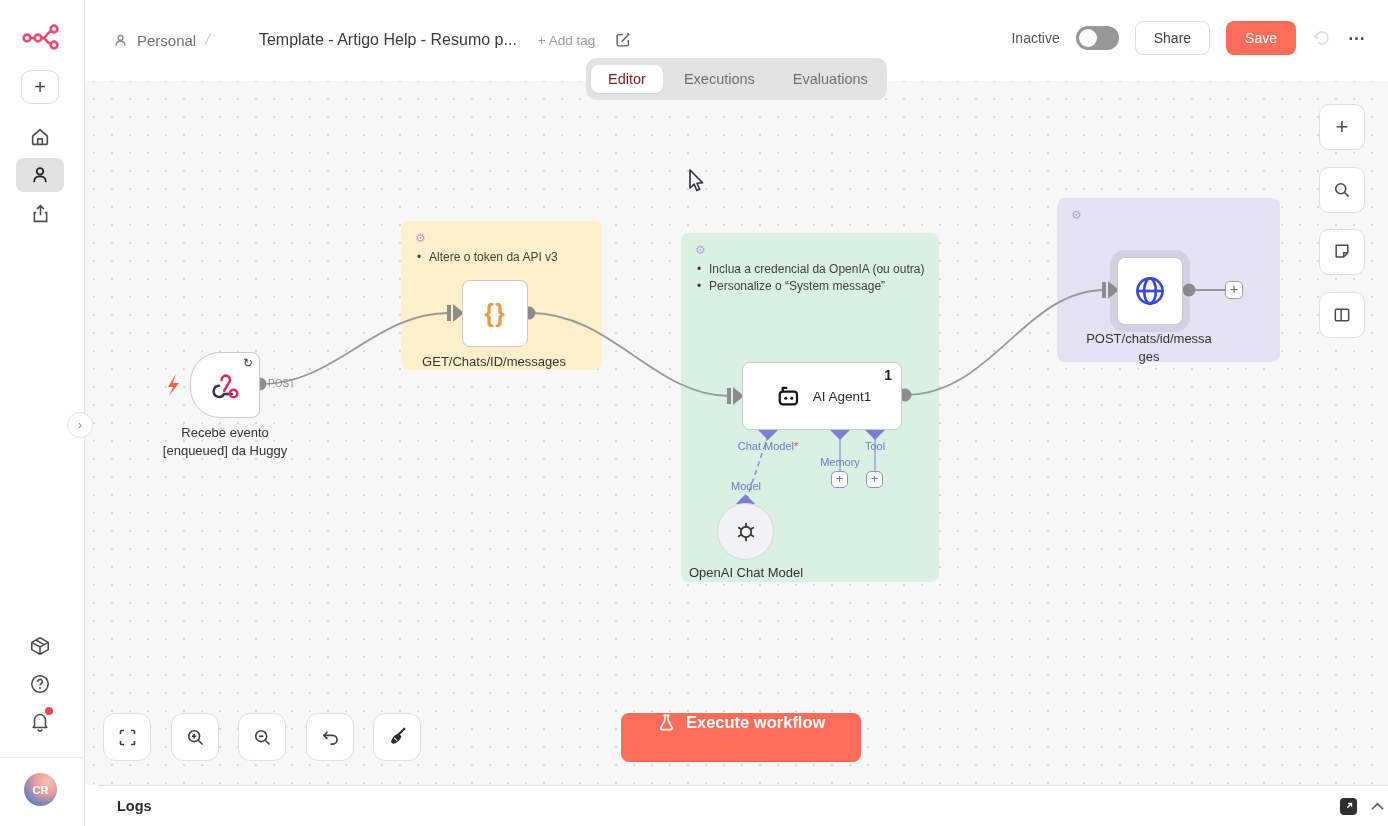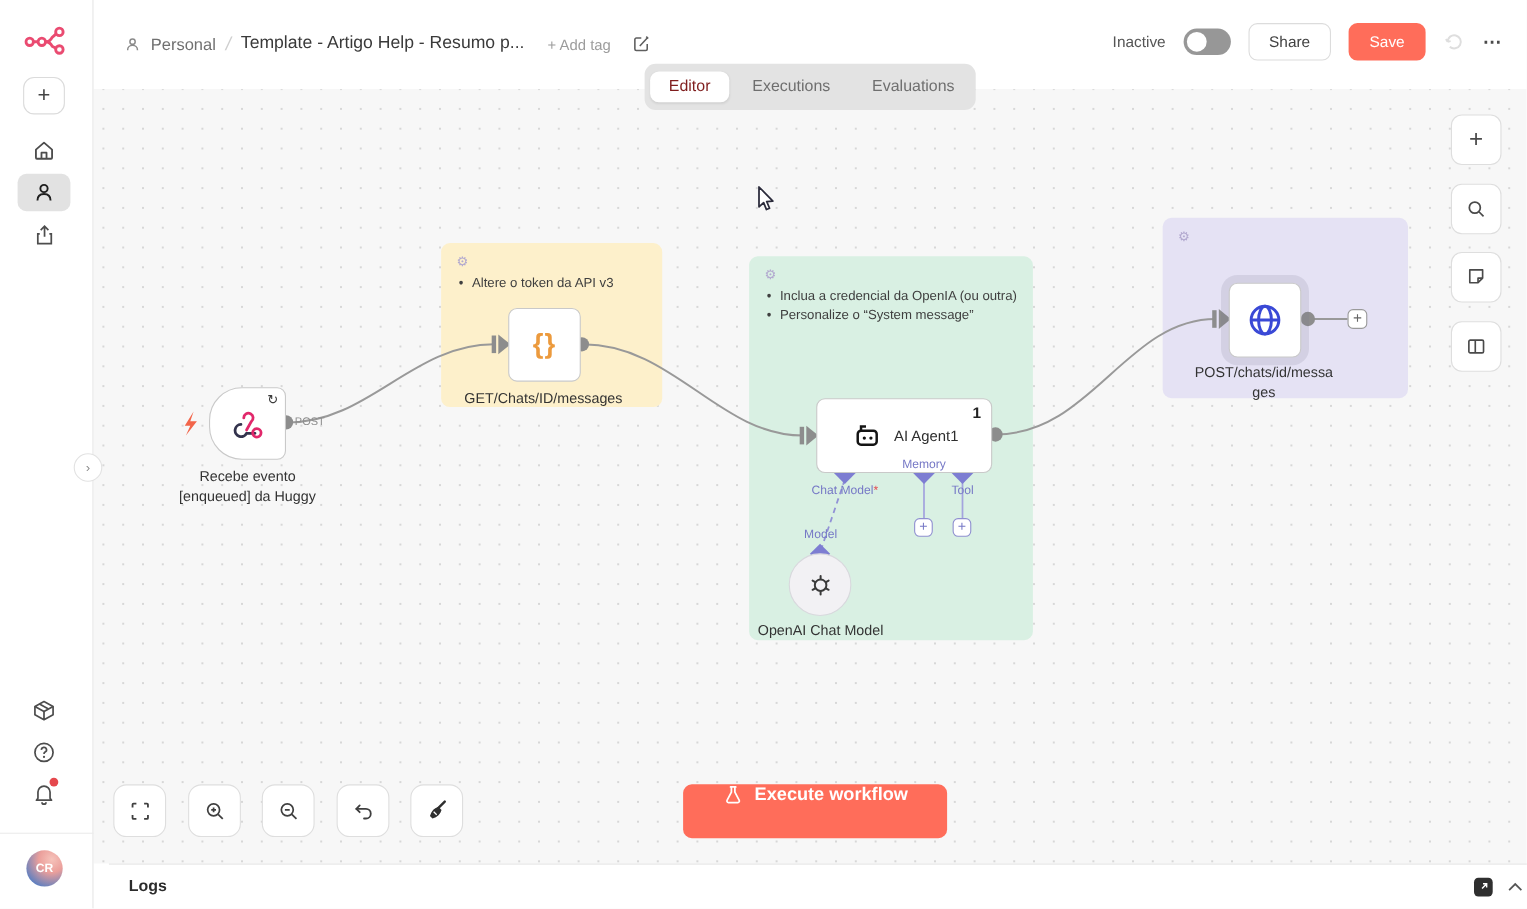--- a/index.html
+++ b/index.html
@@ -19,21 +19,21 @@
     color:#fff; font-size:11px; font-weight:bold; display:flex; align-items:center; justify-content:center; }
   .side-divider { left:0; top:757px; width:85px; border-top:1px solid #ececec; }
   .notif-dot { position:absolute; right:-2px; top:-3px; width:8px; height:8px; border-radius:50%; background:#e5484d; }
   .expand-handle { left:67px; top:412px; width:26px; height:26px; border-radius:50%; background:#fff; border:1px solid #e2e2e2; z-index:40; display:flex; align-items:center; justify-content:center; color:#888; font-size:12px; cursor:pointer; }
 
   
   .header { left:85px; top:0; width:1303px; height:81px; background:#fff; z-index:10; }
   .breadcrumb { position:absolute; left:28px; top:30px; display:flex; align-items:center; gap:9px; }
   .crumb-project { color:#707070; font-size:15px; display:flex; align-items:center; gap:6px; cursor:pointer; }
   .crumb-sep { color:#cfcfcf; font-size:17px; font-style:italic; }
-  .wf-title { color:#3a3a3a; font-size:16px; cursor:text; }
+  .wf-title { color:#3a3a3a; font-size:16px; cursor:text;margin-left:40px; }
   .add-tag { color:#9c9c9c; font-size:13.5px; margin-left:12px; cursor:pointer; }
   .hdr-right { position:absolute; right:22px; top:21px; display:flex; align-items:center; gap:16px; }
   .status-label { color:#555; font-size:14px; }
   .toggle { width:43px; height:24px; background:#979797; border-radius:12px; position:relative; cursor:pointer; }
   .toggle-knob { position:absolute; left:3px; top:3px; width:18px; height:18px; border-radius:50%; background:#fff; }
   .btn-share { background:#fff; border:1px solid #dcdcdc; border-radius:8px; padding:8px 18px; font-size:14px; color:#424242; cursor:pointer; }
   .btn-save { background:#ff6d5a; border:none; border-radius:8px; padding:9px 19px; font-size:14px; color:#fff; cursor:pointer; }
   .hdr-more { color:#4a4a4a; font-size:17px; letter-spacing:1px; font-weight:bold; cursor:pointer; }
 
   
@@ -165,21 +165,21 @@
       <rect x="9" y="14" width="23" height="17" rx="4" fill="none" stroke="#141414" stroke-width="3"></rect>
       <path d="M13,14 v-5 h6" fill="none" stroke="#141414" stroke-width="3"></path>
       <circle cx="17" cy="23" r="2" fill="#141414"></circle>
       <circle cx="25" cy="23" r="2" fill="#141414"></circle>
     </svg>
     <span class="agent-text">AI Agent1</span>
   </div>
   <div class="port-label" style="left:718px; top:440px; width:100px;">
     <span>Chat Model</span><span class="req">*</span>
   </div>
-  <div class="port-label" style="left:810px; top:416px; width:60px;">Memory</div>
+  <div class="port-label" style="left:810px; top:456px; width:60px;">Memory</div>
   <div class="port-label" style="left:855px; top:440px; width:40px;">Tool</div>
   <div class="plus-chip" style="left:831px; top:471px;">+</div>
   <div class="plus-chip" style="left:866px; top:471px;">+</div>
   <div class="port-label" style="left:716px; top:480px; width:60px;">Model</div>
 
   <div class="abs openai-node">
     <svg width="28" height="28" viewBox="0 0 40 40">
       <g stroke="#3a3a3a" stroke-width="2.6" stroke-linecap="round">
         <line x1="20" y1="8" x2="20" y2="32"></line>
         <line x1="9.6" y1="14" x2="30.4" y2="26"></line>

